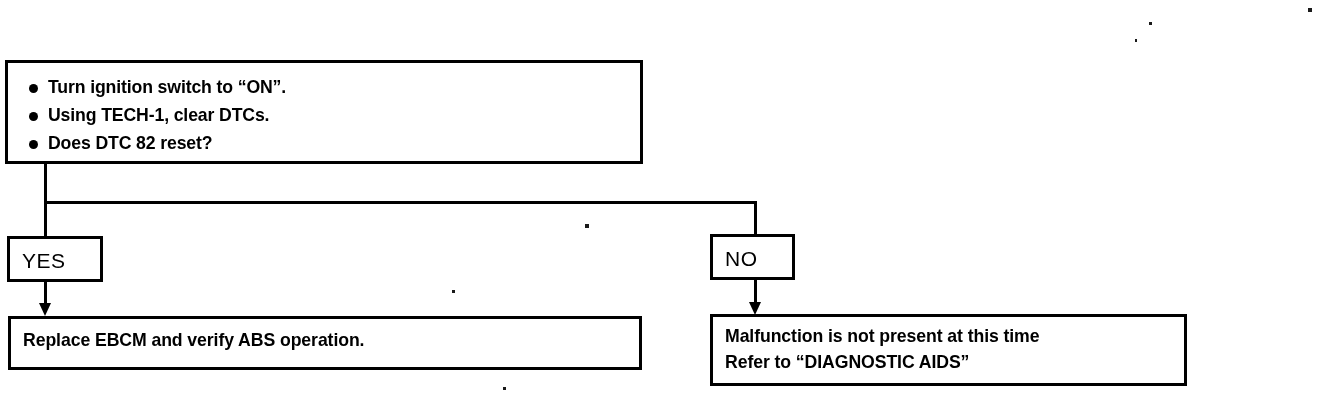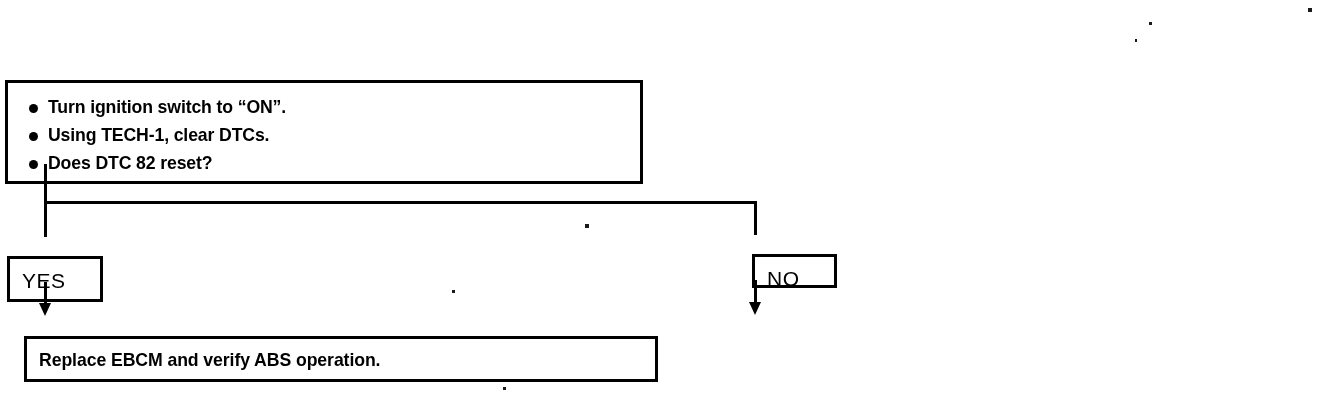--- a/index.html
+++ b/index.html
@@ -19,21 +19,20 @@
     background: #ffffff;
     overflow: hidden;
   }
 
   
   .box {
     position: absolute;
     box-sizing: border-box;
     border: 3px solid #000000;
     background: #ffffff;
-    margin-top: 20px;
   }
   .bullet-dot {
     position: absolute;
     width: 9px;
     height: 9px;
     background: #000000;
     border-radius: 50%;
   }
   .bullet-label {
     position: absolute;
@@ -67,22 +66,22 @@
   }
 
   .speck {
     position: absolute;
     background: #1a1a1a;
   }
 
   
   #top-box      { left: 5px;   top: 60px;  width: 638px; height: 104px; }
   #yes-box      { left: 7px;   top: 236px; width: 96px;  height: 46px; }
-  #no-box       { left: 752px; top: 234px; width: 85px;  height: 34px; }
-  #result-yes-box { left: 24px;   top: 316px; width: 634px; height: 46px; }
+  #no-box       { left: 710px; top: 234px; width: 85px;  height: 46px; }
+  #result-yes-box { left: 8px;   top: 316px; width: 634px; height: 54px; }
   #result-no-box  { left: 710px; top: 314px; width: 477px; height: 72px; }
 
   .yesno-label {
     position: absolute;
     left: 12px;
     top: 10px;
     font-size: 21px;
     line-height: 24px;
     font-weight: 400;
     font-family: "Liberation Sans", sans-serif;
@@ -136,20 +135,24 @@
     <span class="result-line" style="top:10px;">Replace EBCM and verify ABS operation.</span>
   </div>
 
   <div class="box" id="no-box">
     <span class="yesno-label">NO</span>
   </div>
 
   <div class="vline" style="left:754px; top:280px; height:26px;"></div>
   <div class="arrowhead" style="left:749px; top:302px;"></div>
 
+  <div class="box" id="result-no-box">
+    <span class="result-line" style="top:8px;">Malfunction is not present at this time</span>
+    <span class="result-line" style="top:34px;">Refer to “DIAGNOSTIC AIDS”</span>
+  </div>
 
   <div id="specks">
       <span class="speck" style="left: 1308px; top: 8px; width: 4px; height: 4px;"></span>
       <span class="speck" style="left: 1149px; top: 22px; width: 3px; height: 3px;"></span>
       <span class="speck" style="left: 1135px; top: 39px; width: 2px; height: 3px;"></span>
       <span class="speck" style="left: 585px; top: 224px; width: 4px; height: 4px;"></span>
       <span class="speck" style="left: 452px; top: 290px; width: 3px; height: 3px;"></span>
       <span class="speck" style="left: 503px; top: 387px; width: 3px; height: 3px;"></span>
     </div>
 

